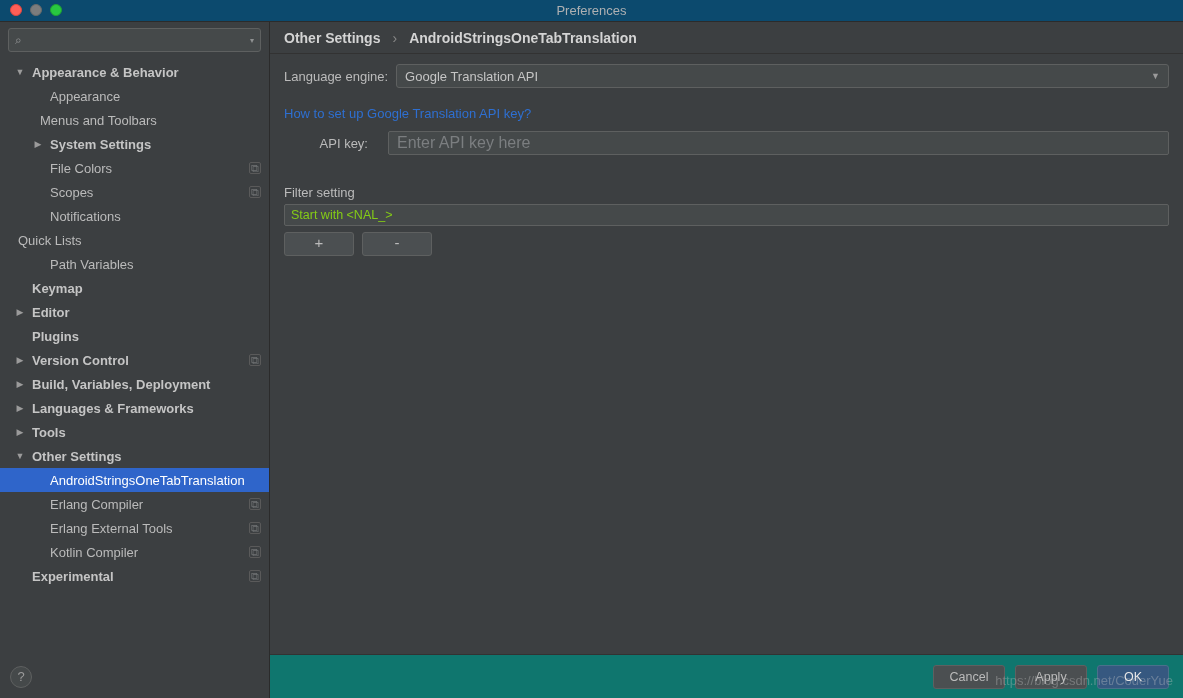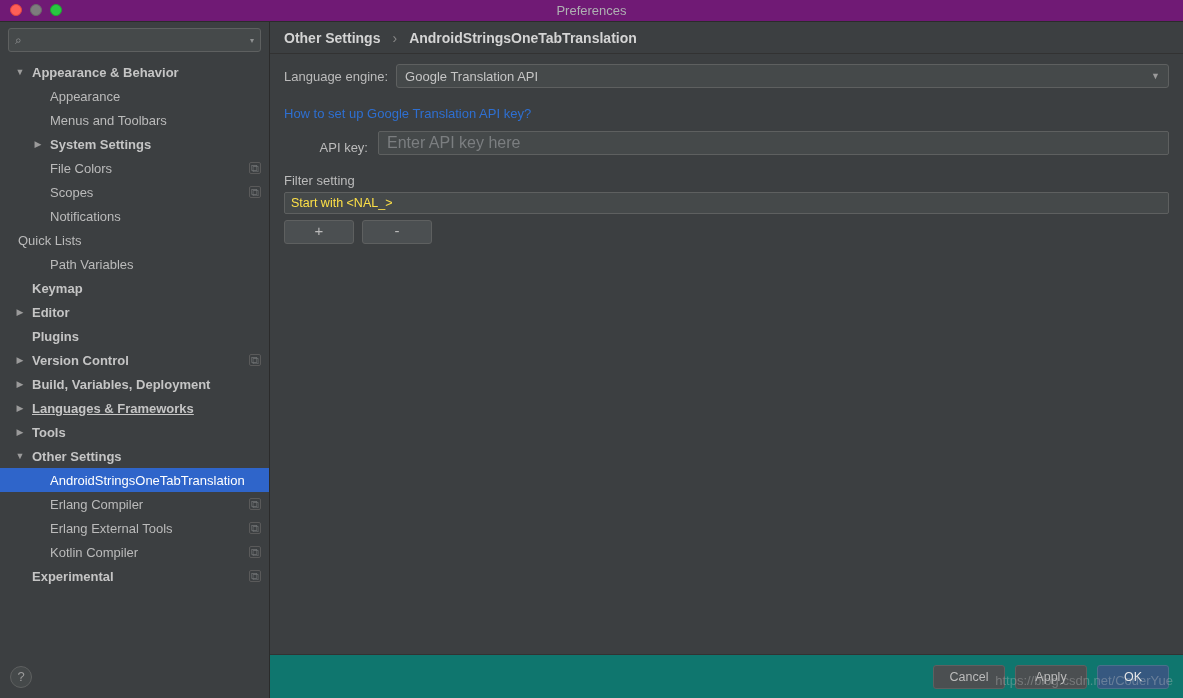--- a/index.html
+++ b/index.html
@@ -4,21 +4,21 @@
 <style>
   * { box-sizing: border-box; margin: 0; padding: 0; font-family: -apple-system, "Helvetica Neue", Arial, sans-serif; }
   body {
     width: 1183px; height: 698px;
     background: #3c3f41; color: #bbbbbb;
     font-size: 12px; overflow: hidden;
     position: relative;
   }
   
   .titlebar {
-    height: 22px; background: #701a75;
+    height: 22px; background: #0c4a6e;
     display: flex; align-items: center; position: relative;
     border-bottom: 1px solid #2b2b2b;
   }
   .traffic { position: absolute; left: 10px; top: 4px; display: flex; gap: 8px; }
   .tl-dot { width: 12px; height: 12px; border-radius: 50%; }
   .tl-close { background: #ff5f57; border: 0.5px solid #e2463f; }
   .tl-min   { background: #7d7d7d; border: 0.5px solid #6a6a6a; }
   .tl-max   { background: #28c840; border: 0.5px solid #1fa232; }
   .titlebar .title { margin: 0 auto; color: #aeb0b2; font-size: 13px; }
 
@@ -75,31 +75,31 @@
   .content { padding: 10px 14px 14px 14px; }
   .form-row { display: flex; align-items: center; gap: 8px; margin-bottom: 12px; text-align: right; }
   .form-row .flabel { font-size: 13px; color: #bbb; white-space: nowrap; }
   .select {
     flex: 1; height: 24px; background: #45494a; border: 1px solid #5e6060;
     border-radius: 3px; display: flex; align-items: center; justify-content: space-between;
     padding: 0 8px; color: #c5c5c5; font-size: 13px;
   }
   .select .chev { font-size: 9px; color: #9b9b9b; }
   .linklike { color: #2e6fd1; font-size: 13px; margin: 6px 0 10px 0; display: inline-block; }
-  .api-row { display: flex; align-items: flex-end; gap: 10px; margin-bottom: 18px; }
+  .api-row { display: flex; align-items: center; gap: 20px; margin-bottom: 30px; }
   .api-row .al { width: 84px; text-align: right; font-size: 13px; }
   .tinput {
     flex: 1; height: 24px; background: #45494a; border: 1px solid #5e6060;
     border-radius: 2px; padding: 0 8px; color: #c5c5c5; font-size: 16px; outline: 0;
   }
   .tinput::placeholder { color: #7b7e80; }
   .section-label { font-size: 13px; margin-bottom: 4px; color: #bbb; }
   .listbox {
     border: 1px solid #5e6060; border-radius: 2px; background: #45494a;
-    height: 22px; padding: 2px 6px; color: #fde047; font-size: 12.5px;
+    height: 22px; padding: 2px 6px; color: #84cc16; font-size: 12.5px;
     display: flex; align-items: center;
   }
   .btnrow { display: flex; gap: 8px; margin-top: 6px; }
   .smallbtn {
     width: 70px; height: 24px; background: #4b4f51; border: 1px solid #5e6060;
     border-radius: 3px; color: #bbb; font-size: 15px; line-height: 20px; text-align: center;
     cursor: default;
   }
 
   
@@ -143,21 +143,21 @@
   </div>
   <div class="tree" id="tree">
       <div class="row bold" style="padding-left: 14px;">
         <span class="arrow">▼</span>
         <span class="lbl" style="margin-left: 6px;">Appearance &amp; Behavior</span>
       </div>
       <div class="row" style="padding-left: 32px;">
         <span class="arrow"></span>
         <span class="lbl" style="margin-left: 6px;">Appearance</span>
       </div>
-      <div class="row" style="padding-left: 32px;">
+      <div class="row" style="padding-left: 22px;">
         <span class="arrow"></span>
         <span class="lbl" style="margin-left: 6px;">Menus and Toolbars</span>
       </div>
       <div class="row bold" style="padding-left: 32px;">
         <span class="arrow">▶</span>
         <span class="lbl" style="margin-left: 6px;">System Settings</span>
       </div>
       <div class="row" style="padding-left: 32px;">
         <span class="arrow"></span>
         <span class="lbl" style="margin-left: 6px;">File Colors</span>
@@ -196,21 +196,21 @@
         <span class="arrow">▶</span>
         <span class="lbl" style="margin-left: 6px;">Version Control</span>
         <span class="badge">⧉</span>
       </div>
       <div class="row bold" style="padding-left: 14px;">
         <span class="arrow">▶</span>
         <span class="lbl" style="margin-left: 6px;">Build, Variables, Deployment</span>
       </div>
       <div class="row bold" style="padding-left: 14px;">
         <span class="arrow">▶</span>
-        <span class="lbl" style="margin-left: 6px; text-decoration: underline;">Languages &amp; Frameworks</span>
+        <span class="lbl" style="margin-left: 6px;">Languages &amp; Frameworks</span>
       </div>
       <div class="row bold" style="padding-left: 14px;">
         <span class="arrow">▶</span>
         <span class="lbl" style="margin-left: 6px;">Tools</span>
       </div>
       <div class="row bold" style="padding-left: 14px;">
         <span class="arrow">▼</span>
         <span class="lbl" style="margin-left: 6px;">Other Settings</span>
       </div>
       <div class="row sel" style="padding-left: 32px;">

